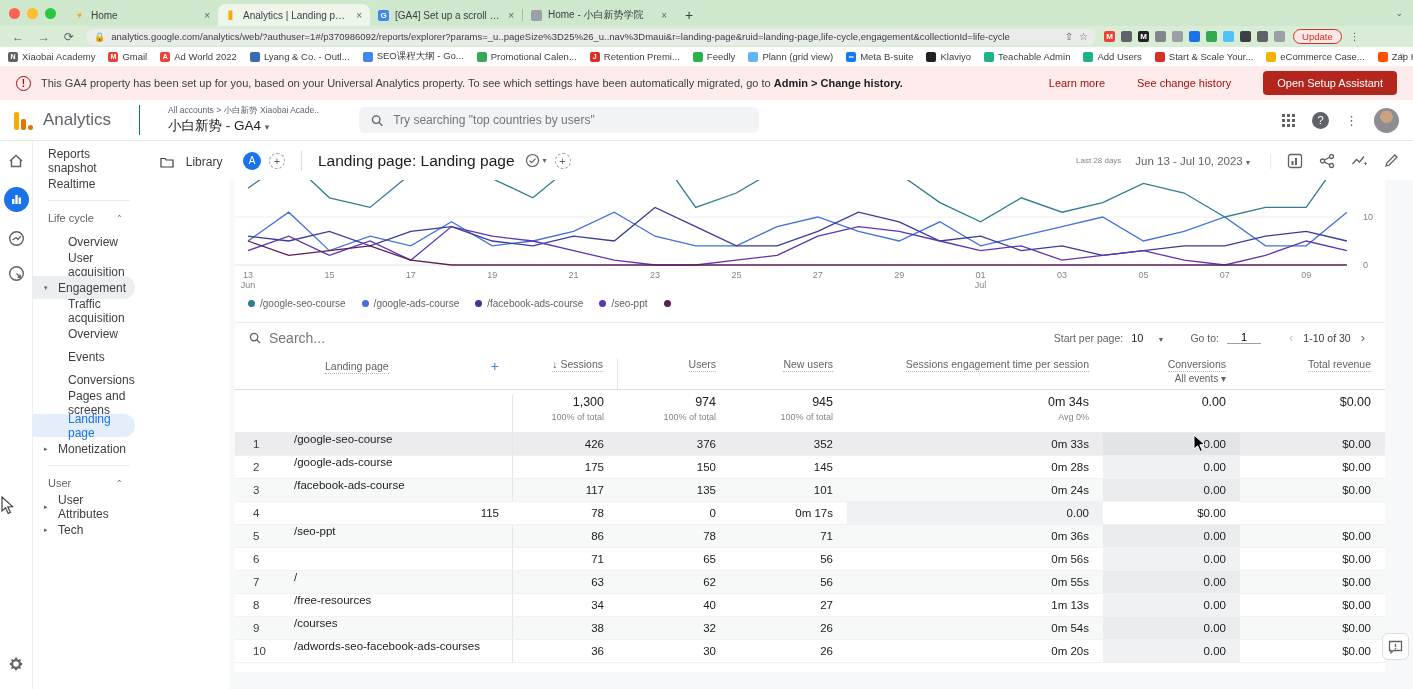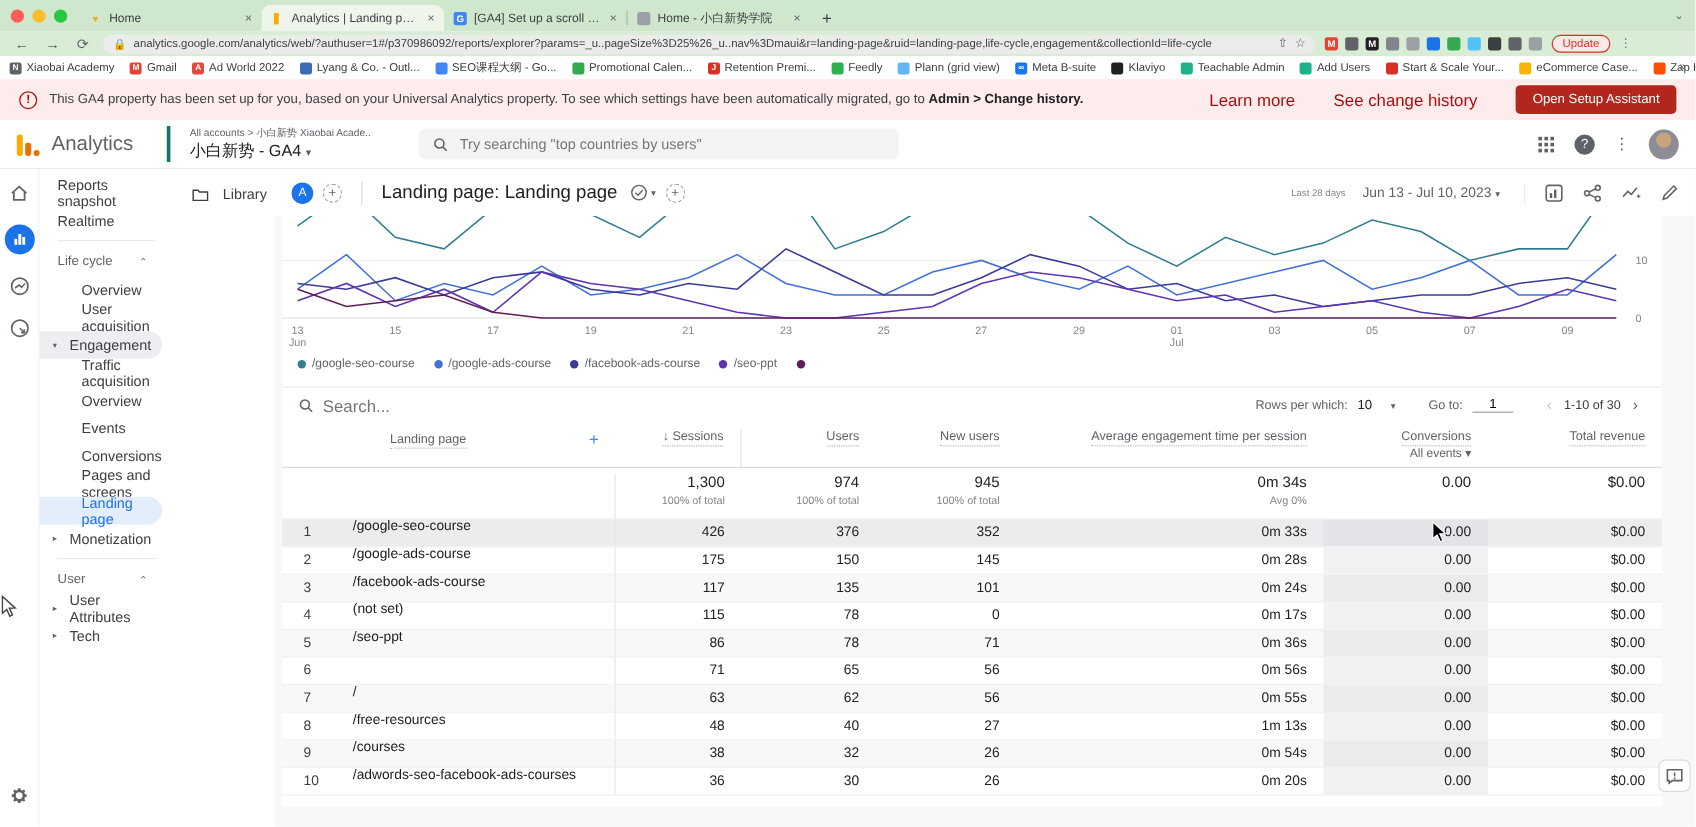--- a/index.html
+++ b/index.html
@@ -34,31 +34,31 @@
   #bookmarks { left:0; top:47px; width:1413px; height:19px; background:#ffffff; display:flex; align-items:center; padding-left:8px; gap:13px; overflow:hidden; }
   .bm { display:flex; align-items:center; gap:4px; font-size:9.5px; color:#3c4043; white-space:nowrap; }
   .bm .bm-ic { width:10px; height:10px; border-radius:2px; display:flex; align-items:center; justify-content:center; color:#fff; font-size:7px; font-weight:bold; flex:none; }
   #bm-overflow { position:absolute; right:8px; top:50px; color:#5f6368; font-size:10px; }
 
   
   #banner { left:0; top:66px; width:1413px; height:34px; background:#fdeceb; display:flex; align-items:center; padding:0 16px; gap:10px; }
   #banner-warn { width:15px; height:15px; border:1.5px solid #a50e0e; border-radius:50%; color:#a50e0e; font-size:10px; font-weight:bold; display:flex; align-items:center; justify-content:center; flex:none; }
   #banner-text { font-size:11px; color:#3c4043; flex:1; }
   #banner-text b { color:#202124; }
-  .banner-link { font-size:14px; color:#a50e0e; margin-right:22px; white-space:nowrap; }
+  .banner-link { font-size:11px; color:#a50e0e; margin-right:22px; white-space:nowrap; }
   #setup-btn { background:#b3261e; color:#fff; font-size:11px; padding:6px 14px; border-radius:4px; white-space:nowrap; }
 
   
   #gaheader { left:0; top:100px; width:1413px; height:41px; background:#fff; border-bottom:1px solid #e8eaed; display:flex; align-items:center; }
   #ga-logo { display:flex; align-items:flex-end; gap:2px; margin:0 10px 0 14px; height:20px; }
   #ga-logo .b1 { width:5px; height:18px; background:#f9ab00; border-radius:2px; }
   #ga-logo .b2 { width:5px; height:11px; background:#e37400; border-radius:2px; }
   #ga-logo .b3 { width:5px; height:5px; background:#e37400; border-radius:50%; }
   #ga-name { font-size:17px; color:#5f6368; margin-right:28px; }
-  #ga-crumbs { border-left:3px solid #0f766e; padding-left:16px; }
+  #ga-crumbs { border-left:1px solid #0f766e; padding-left:28px; }
   #crumb-small { font-size:8.5px; color:#5f6368; }
   #crumb-prop { font-size:13.5px; color:#202124; }
   #crumb-prop .caret { color:#5f6368; font-size:9px; }
   #ga-search { margin-left:40px; width:400px; height:26px; background:#f1f3f4; border-radius:6px; display:flex; align-items:center; gap:10px; padding:0 12px; }
   #ga-search input { border:none; background:transparent; outline:none; font-size:12px; color:#5f6368; width:100%; font-family:inherit; }
   #ga-right { margin-left:auto; display:flex; align-items:center; gap:16px; padding-right:14px; }
   .ga-ic { color:#5f6368; font-size:13px; }
   #help-ic { width:17px; height:17px; background:#5f6368; color:#fff; border-radius:50%; font-size:11px; display:flex; align-items:center; justify-content:center; }
   #avatar { width:25px; height:25px; border-radius:50%; background:radial-gradient(circle at 50% 35%, #caa27e 0 30%, #8d8d93 31% 100%); }
 
@@ -475,42 +475,42 @@
       </div>
 
     <div id="tbl-toolbar">
       <div id="tbl-search">
         <svg width="12" height="12" viewBox="0 0 13 13">
             <circle cx="5.5" cy="5.5" r="4" fill="none" stroke="#5f6368" stroke-width="1.4"></circle>
             <line x1="8.5" y1="8.5" x2="12" y2="12" stroke="#5f6368" stroke-width="1.4"></line>
           </svg>
         <input placeholder="Search..." style="">
       </div>
-      <span class="tb-label">Rows per which:</span>
+      <span class="tb-label">Start per page:</span>
       <span id="rows-select">
           <span>10</span>
           <span class="caret">▼</span>
         </span>
       <span class="tb-label">Go to:</span>
       <input id="goto-input" value="1" style="">
       <span class="pg-chev disabled">‹</span>
       <span id="pg-range">1-10 of 30</span>
       <span class="pg-chev">›</span>
     </div>
 
     <div id="tbl">
       <div class="trow" id="thead">
         <div id="dim-head">
           <span class="hl" style="padding-left:38px"><span>Landing page</span></span>
           <span id="plus-col">+</span>
         </div>
         <div class="c hl col-sep" style="grid-column:3"><span id="h-sessions">↓ Sessions</span></div>
         <div class="c hl"><span id="h-users">Users</span></div>
         <div class="c hl"><span id="h-newusers">New users</span></div>
-        <div class="c hl"><span id="h-engage">Average engagement time per session</span></div>
+        <div class="c hl"><span id="h-engage">Sessions engagement time per session</span></div>
         <div class="c hl"><span id="h-conv">Conversions</span><div class="sub" id="h-conv-sub">All events  ▾</div></div>
         <div class="c hl"><span id="h-rev">Total revenue</span></div>
       </div>
 
       <div class="trow" id="totals">
         <div style="grid-column:1 / span 2" class="col-sep"></div>
         <div class="c">
             <div class="big">1,300</div>
             <div class="sm">100% of total</div>
           </div>
@@ -560,21 +560,20 @@
             <div class="c dim col-sep">/facebook-ads-course</div>
             <div class="c">117</div>
             <div class="c">135</div>
             <div class="c">101</div>
             <div class="c">0m 24s</div>
             <div class="c conv-cell">0.00</div>
             <div class="c">$0.00</div>
           </div>
           <div class="trow drow">
             <div class="c idx">4</div>
-            <div class="c dim col-sep">(not set)</div>
             <div class="c">115</div>
             <div class="c">78</div>
             <div class="c">0</div>
             <div class="c">0m 17s</div>
             <div class="c conv-cell">0.00</div>
             <div class="c">$0.00</div>
           </div>
           <div class="trow drow zebra">
             <div class="c idx">5</div>
             <div class="c dim col-sep">/seo-ppt</div>
@@ -601,21 +600,21 @@
             <div class="c">63</div>
             <div class="c">62</div>
             <div class="c">56</div>
             <div class="c">0m 55s</div>
             <div class="c conv-cell">0.00</div>
             <div class="c">$0.00</div>
           </div>
           <div class="trow drow">
             <div class="c idx">8</div>
             <div class="c dim col-sep">/free-resources</div>
-            <div class="c">48</div>
+            <div class="c">34</div>
             <div class="c">40</div>
             <div class="c">27</div>
             <div class="c">1m 13s</div>
             <div class="c conv-cell">0.00</div>
             <div class="c">$0.00</div>
           </div>
           <div class="trow drow zebra">
             <div class="c idx">9</div>
             <div class="c dim col-sep">/courses</div>
             <div class="c">38</div>

